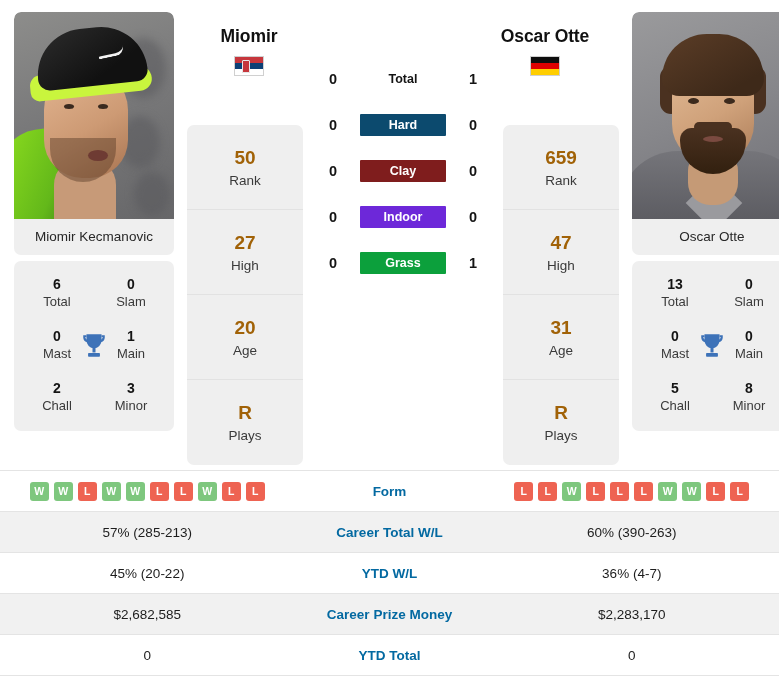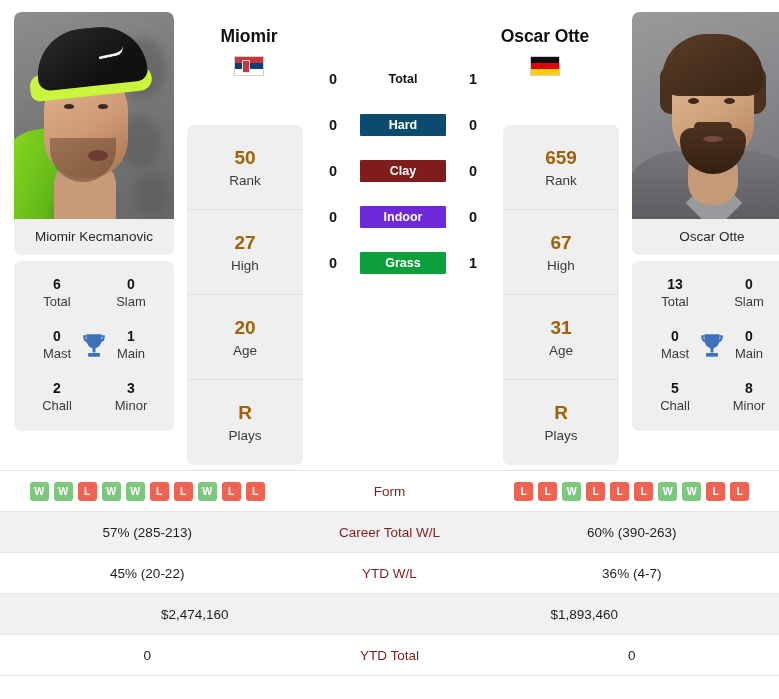--- a/index.html
+++ b/index.html
@@ -260,21 +260,21 @@
     height: 41px;
     border-bottom: 1px solid #e4e4e4;
   }
   .trow.shaded { background: #f1f1f1; }
   .trow .side {
     flex: 1 1 0; display: flex; align-items: center; justify-content: center;
     font-size: 13.5px; color: #1d1d1d;
   }
   .trow .mid {
     width: 190px; flex: 0 0 190px; text-align: center;
-    font-size: 13.5px; font-weight: normal; color: #7f1d1d;
+    font-size: 13.5px; font-weight: bold; color: #0369a1;
   }
   .form-strip { display: flex; gap: 5px; }
   .badge {
     width: 19px; height: 19px; border-radius: 3px;
     display: flex; align-items: center; justify-content: center;
     font-size: 10.5px; font-weight: bold; color: #ffffff;
   }
   .badge.W { background: #7ec77e; }
   .badge.L { background: #ee6352; }
 </style>
@@ -415,21 +415,21 @@
 
       </div>
     </div>
 
     <div class="stat-col right-stat">
       <div class="stat-cell">
         <div class="v">659</div>
         <div class="l">Rank</div>
       </div>
       <div class="stat-cell">
-        <div class="v">67</div>
+        <div class="v">47</div>
         <div class="l">High</div>
       </div>
       <div class="stat-cell">
         <div class="v">31</div>
         <div class="l">Age</div>
       </div>
       <div class="stat-cell">
         <div class="v">R</div>
         <div class="l">Plays</div>
       </div>
@@ -533,22 +533,23 @@
       <div class="side">60% (390-263)</div>
     </div>
 
     <div class="trow">
       <div class="side">45% (20-22)</div>
       <div class="mid">YTD W/L</div>
       <div class="side">36% (4-7)</div>
     </div>
 
     <div class="trow shaded">
-      <div class="side">$2,474,160</div>
-      <div class="side">$1,893,460</div>
+      <div class="side">$2,682,585</div>
+      <div class="mid">Career Prize Money</div>
+      <div class="side">$2,283,170</div>
     </div>
 
     <div class="trow">
       <div class="side">0</div>
       <div class="mid">YTD Total</div>
       <div class="side">0</div>
     </div>
 
   </div>
 

